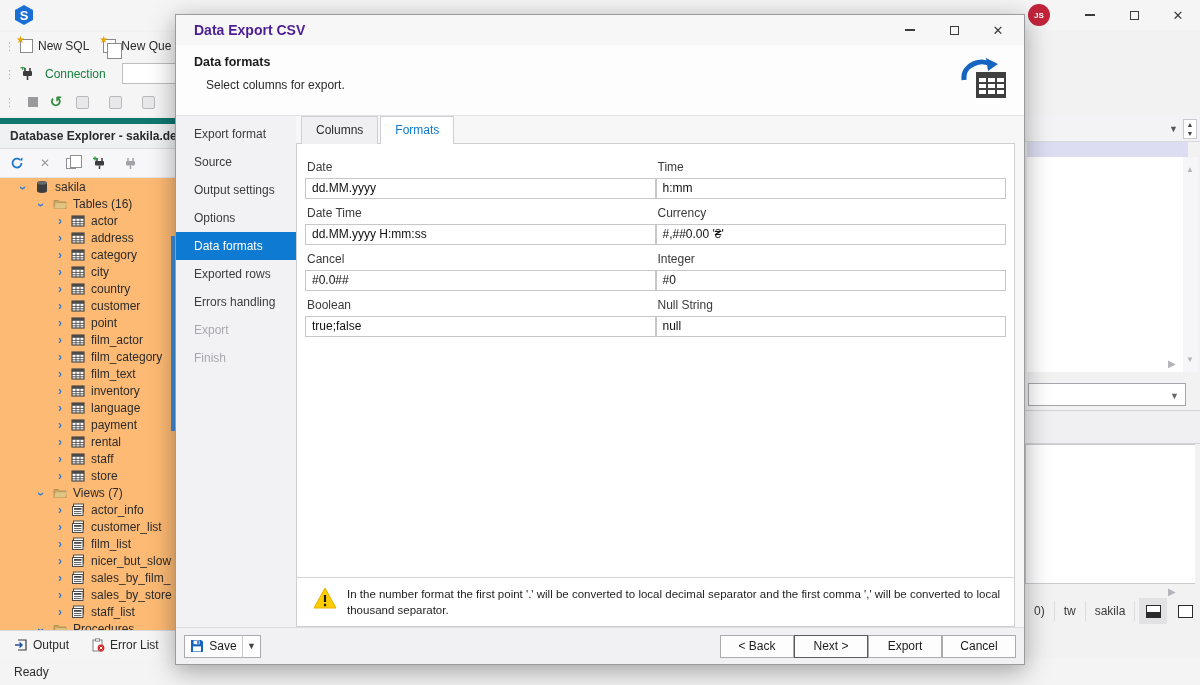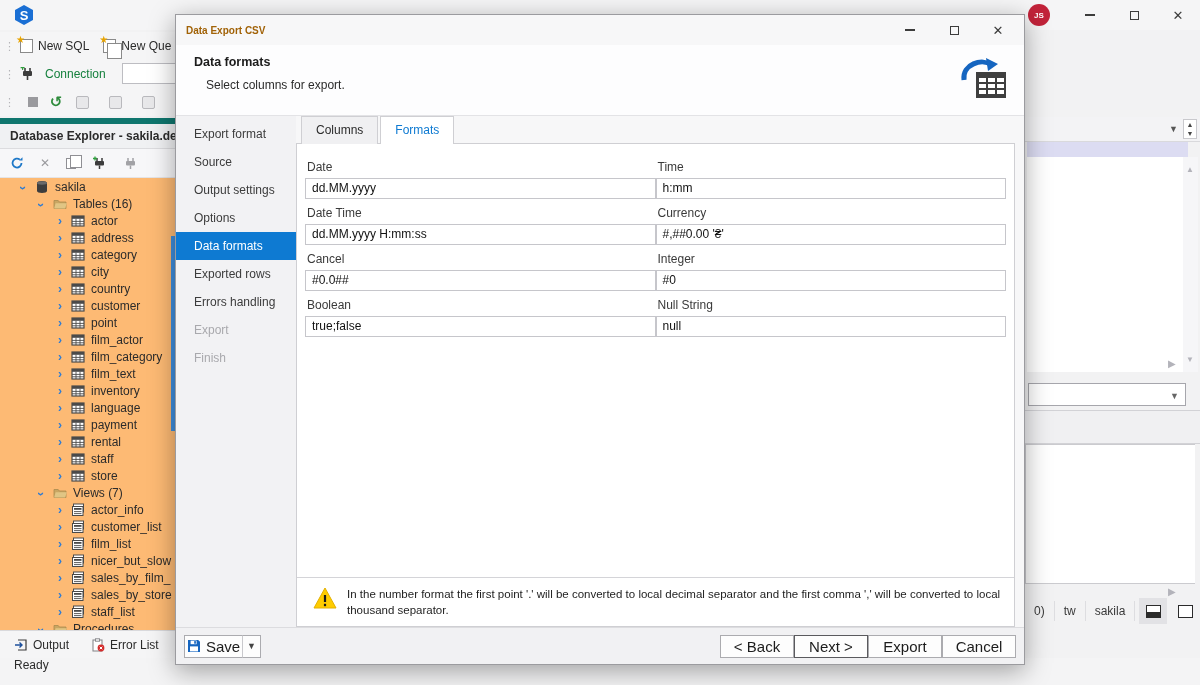--- a/index.html
+++ b/index.html
@@ -47,21 +47,21 @@
   .tree-item.down .arrow::before { transform:rotate(90deg) translate(1px,1px); }
   .ticon { width:15px; height:14px; margin-right:5px; display:inline-flex; align-items:center; }
   .ticon svg { display:none; width:14px; height:14px; }
   .tree-item.db  .i-db, .tree-item.folder .i-folder, .tree-item.table .i-table, .tree-item.view .i-view { display:block; }
   .tlabel { font-size:12px; }
   .exp-scrollthumb { position:absolute; right:0; top:112px; width:4px; height:195px; background:#3e8edd; }
 
   
   .bottom-tabs { position:absolute; left:0; top:630px; width:175px; height:28px; background:#f5f5f6; border-top:1px solid #d9d9dc; display:flex; align-items:center; gap:22px; padding-left:14px; }
   .btab { display:flex; align-items:center; gap:5px; }
-  .statusbar { position:absolute; left:0; top:658px; width:1200px; height:27px; background:#f4f4f5; display:flex; align-items:flex-start; padding-left:14px; font-size:12px; }
+  .statusbar { position:absolute; left:0; top:658px; width:1200px; height:27px; background:#f4f4f5; display:flex; align-items:center; padding-left:14px; font-size:12px; }
 
   
   .rb-dochdr { position:absolute; left:1025px; top:117px; width:175px; height:25px; background:#f3f3f5; border-bottom:1px solid #d9d9dc; }
   .rb-dochdr .dd { position:absolute; right:22px; top:7px; color:#555; font-size:9px; }
   .rb-split { position:absolute; right:3px; top:119px; width:14px; height:20px; border:1px solid #c9c9cd; background:#fff; font-size:7px; color:#444; text-align:center; line-height:9px; }
   .rb-strip { position:absolute; left:1027px; top:142px; width:161px; height:15px; background:#dcdcf2; }
   .rb-editor { position:absolute; left:1027px; top:157px; width:156px; height:215px; background:#fff; }
   .rb-scroll { position:absolute; left:1183px; top:157px; width:15px; height:215px; background:#f6f6f8; color:#b3b3ba; font-size:8px; }
   .rb-scroll .up { position:absolute; top:8px; left:3px; } .rb-scroll .dn { position:absolute; bottom:8px; left:3px; }
   .rb-play1 { position:absolute; left:1168px; top:358px; color:#b3b3ba; font-size:10px; }
@@ -73,21 +73,21 @@
   .rb-status { position:absolute; left:1025px; top:596px; width:175px; height:30px; display:flex; align-items:center; font-size:12px; color:#3a3a3a; }
   .rb-status .itm { padding:0 9px; border-right:1px solid #dddde0; height:20px; line-height:20px; }
   .sqbtn { width:28px; height:26px; display:flex; align-items:center; justify-content:center; margin-left:4px; }
   .sqbtn.on { background:#e2e2e5; }
   .sqbtn .f { width:15px; height:13px; border:1.5px solid #2b2b2b; background:linear-gradient(#fff 0 55%, #2b2b2b 55%); }
   .sqbtn .o { width:15px; height:13px; border:1.5px solid #2b2b2b; background:#fff; }
 
   
   .dialog { position:absolute; left:175px; top:14px; width:850px; height:651px; background:#f7f7f8; border:1px solid #9b9b9f; box-shadow:0 6px 24px rgba(0,0,0,.35); display:flex; flex-direction:column; }
   .dlg-titlebar { height:30px; display:flex; align-items:center; background:#f7f7f8; }
-  .dlg-title { font-weight:bold; color:#a16207; font-size:10px; padding-left:10px; flex:1; }
+  .dlg-title { font-weight:bold; color:#4c1d95; font-size:14px; padding-left:18px; flex:1; }
   .dlg-wbtns { display:flex; margin-right:4px; }
   .dlg-header { height:71px; background:#fdfdfe; border-bottom:1px solid #e3e3e6; position:relative; }
   .dlg-heading { font-weight:bold; font-size:12.5px; color:#1c1c1c; padding:10px 0 0 18px; }
   .dlg-subheading { font-size:12px; color:#2b2b2b; padding:9px 0 0 30px; }
   .dlg-hicon { position:absolute; right:14px; top:9px; width:52px; height:48px; }
   .dlg-body { flex:1; display:flex; min-height:0; }
   .dlg-nav { width:120px; background:#f2f2f4; padding-top:4px; }
   .nav-item { height:28px; line-height:28px; padding-left:18px; font-size:12px; color:#3c3c3c; white-space:nowrap; }
   .nav-item.selected { background:#0e7ad2; color:#fff; }
   .nav-item.disabled { color:#a9a9ad; }
@@ -95,21 +95,21 @@
   .tabs { height:28px; display:flex; padding-left:5px; position:relative; z-index:2; }
   .tab { padding:0 14px; line-height:26px; border:1px solid #cfcfd3; border-bottom:none; background:#f0f0f2; color:#2b2b2b; margin-right:2px; font-size:12px; }
   .tab.active { background:#fff; color:#0e7ad2; height:28px; }
   .content-box { position:absolute; left:0; top:27px; right:0; bottom:0; background:#fff; border:1px solid #cfcfd3; }
   .fields { display:grid; grid-template-columns:1fr 1fr; padding:9px 8px 0 8px; }
   .flabel { font-size:12px; color:#3a3a3a; margin:7px 0 4px 2px; }
   .finput { height:21px; line-height:19px; border:1px solid #c6c6cb; background:#fff; font-size:12px; padding-left:6px; color:#111; }
   .warnbar { position:absolute; left:0; right:0; bottom:0; border-top:1px solid #d4d4d8; padding:8px 12px 8px 50px; font-size:11.5px; line-height:1.4; color:#1d1d1d; background:#fff; }
   .warn-ic { position:absolute; left:16px; top:9px; width:24px; height:22px; }
   .dlg-footer { height:37px; background:#f1f1f3; border-top:1px solid #dcdcdf; display:flex; align-items:center; padding:0 8px; }
-  .btn { height:23px; background:#fdfdfd; border:1px solid #ababaf; font-size:15px; color:#1c1c1c; display:inline-flex; align-items:center; justify-content:center; font-family:inherit; }
+  .btn { height:23px; background:#fdfdfd; border:1px solid #ababaf; font-size:12px; color:#1c1c1c; display:inline-flex; align-items:center; justify-content:center; font-family:inherit; }
   .save-btn { width:58px; gap:5px; border-right:none; }
   .save-dd { width:19px; border-left:1px solid #c9c9cd; color:#444; font-size:9px; }
   .foot-spacer { flex:1; }
   .btn.nav4 { width:74px; }
   .btn.default { border-color:#5a5a5e; }
 
   .hexlogo { fill:#1a6fd4; } .hexlogo-text { fill:#fff; font:bold 13px "Liberation Sans",sans-serif; }
 </style>
 </head>
 <body>

